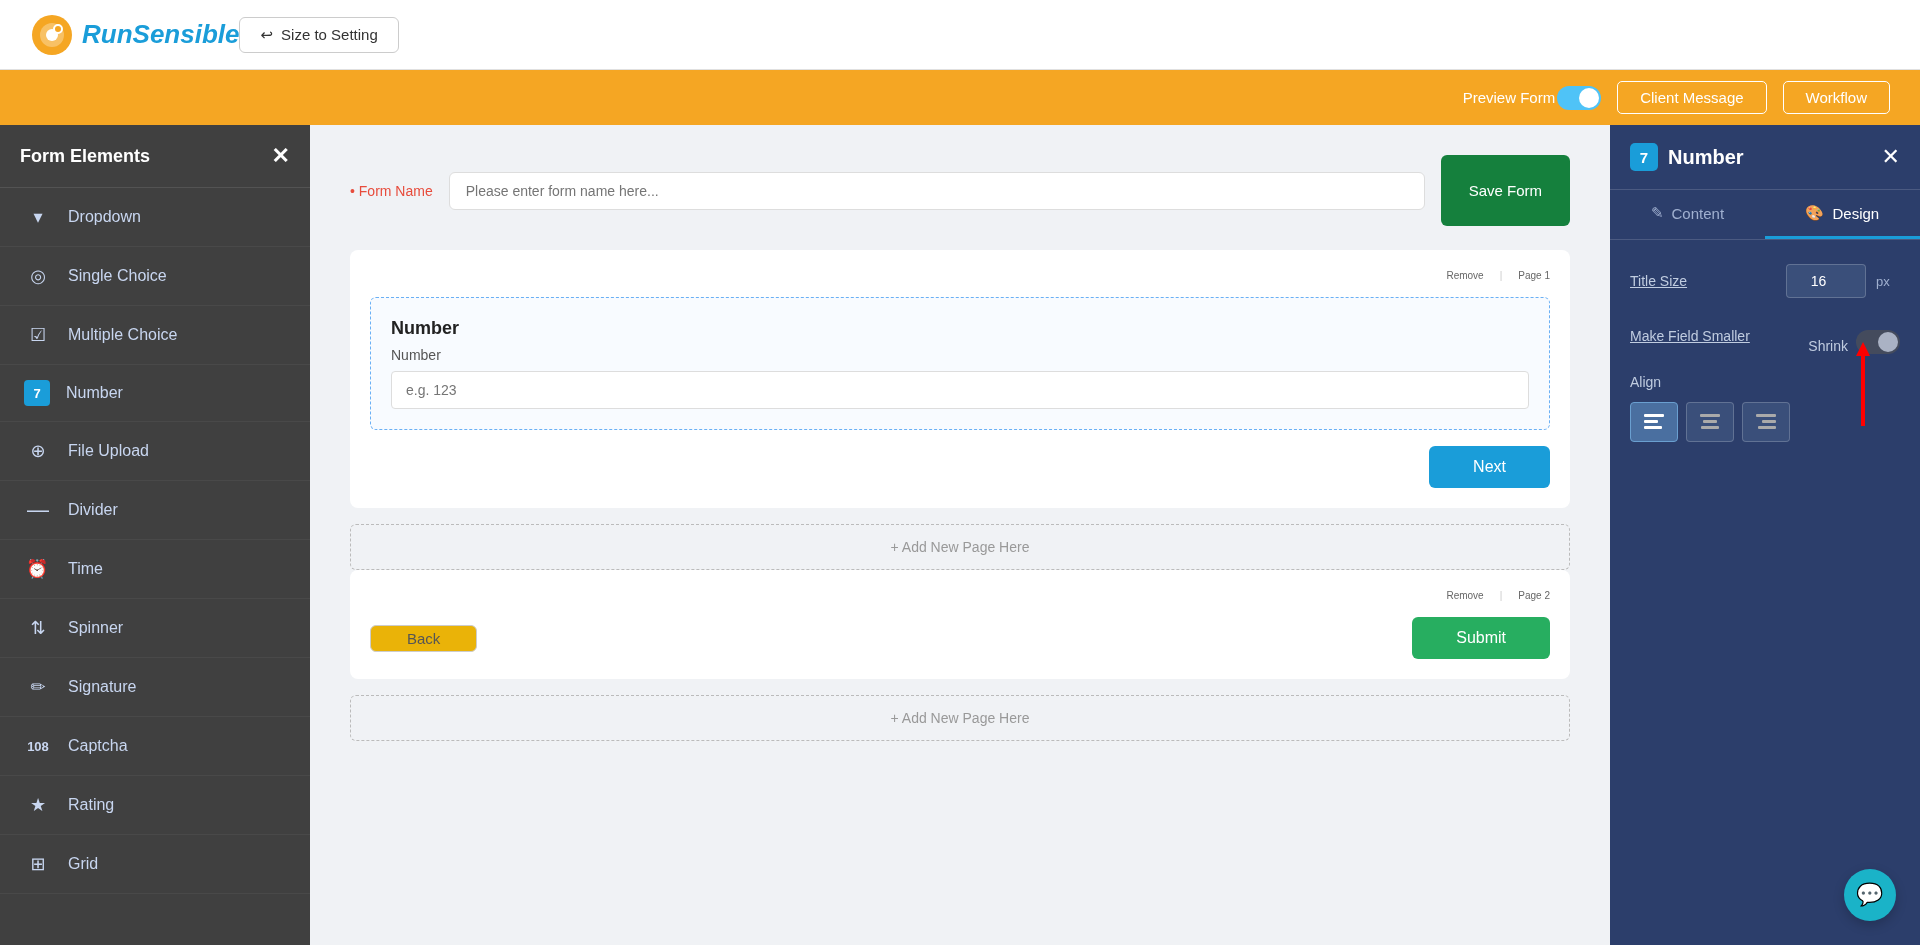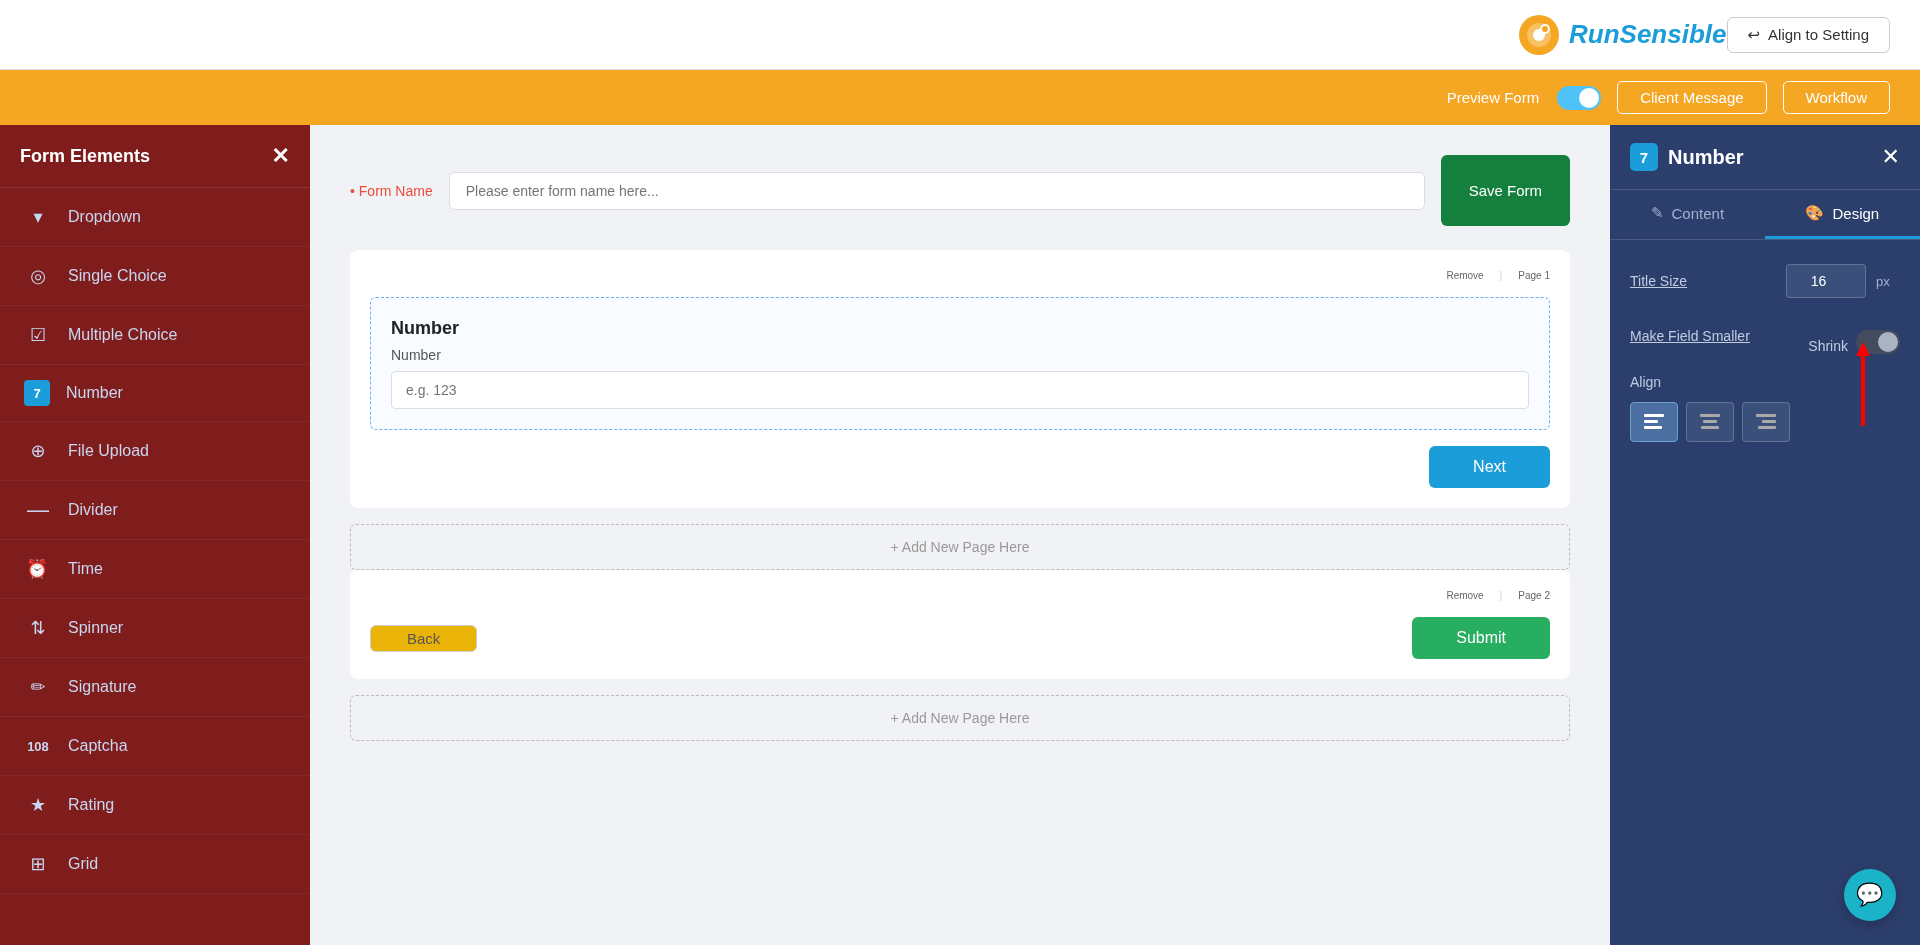--- a/index.html
+++ b/index.html
@@ -4,21 +4,21 @@
   <style>
     * { box-sizing: border-box; margin: 0; padding: 0; }
     body { font-family: 'Segoe UI', Arial, sans-serif; background: #f0f2f5; width: 1920px; height: 945px; overflow: hidden; }
 
     
     .header {
       background: #fff;
       height: 70px;
       display: flex;
       align-items: center;
-      justify-content: flex-end;
+      justify-content: flex-start;
       padding: 0 30px;
       border-bottom: 1px solid #e0e0e0;
       position: relative;
       z-index: 10;
     }
     .logo-area {
       display: flex;
       align-items: center;
       gap: 8px;
     }
@@ -51,21 +51,21 @@
       height: 55px;
       display: flex;
       align-items: center;
       justify-content: flex-end;
       padding: 0 30px;
       gap: 16px;
     }
     .preview-form-group {
       display: flex;
       align-items: center;
-      gap: 18px;
+      gap: 2px;
       color: #fff;
       font-size: 15px;
       font-weight: 500;
     }
     .toggle-switch {
       width: 44px;
       height: 24px;
       background: #4fc3f7;
       border-radius: 12px;
       position: relative;
@@ -94,21 +94,21 @@
 
     
     .main-layout {
       display: flex;
       height: calc(945px - 70px - 55px);
     }
 
     
     .sidebar {
       width: 310px;
-      background: #7f1d1d;
+      background: #404040;
       color: #fff;
       display: flex;
       flex-direction: column;
       flex-shrink: 0;
     }
     .sidebar-header {
       display: flex;
       align-items: center;
       justify-content: space-between;
       padding: 18px 20px;
@@ -453,21 +453,21 @@
     <svg class="logo-icon" viewBox="0 0 44 44">
       <circle cx="22" cy="22" r="20" fill="#f5a623"></circle>
       <circle cx="22" cy="22" r="12" fill="#fff" opacity="0.3"></circle>
       <circle cx="22" cy="22" r="6" fill="#fff"></circle>
       <circle cx="28" cy="16" r="4" fill="#f5a623" stroke="#fff" stroke-width="2"></circle>
     </svg>
     <span class="logo-text">RunSensible</span>
   </div>
   <button class="back-btn">
     <span>↩</span>
-    <span>Align to Setting</span>
+    <span>Size to Setting</span>
   </button>
 </div>
 
 <div class="orange-bar">
   <div class="preview-form-group">
     <span>Preview Form</span>
     <div class="toggle-switch"></div>
   </div>
   <button class="orange-btn">Client Message</button>
   <button class="orange-btn">Workflow</button>

